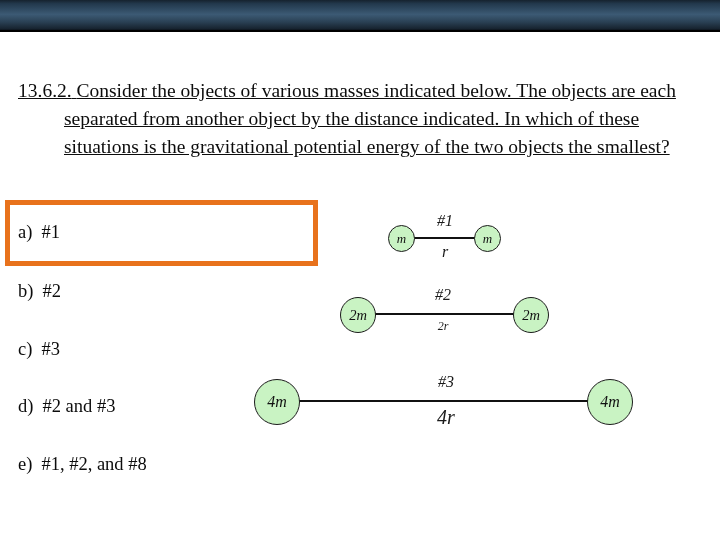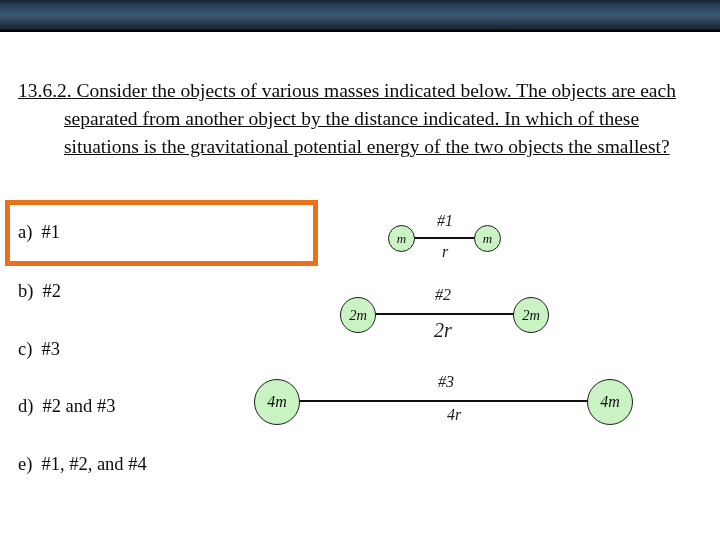--- a/index.html
+++ b/index.html
@@ -143,29 +143,29 @@
   #d1-line  { left: 33px; top: 29px; width: 63px; }
   #d1-top-label    { left: 38px; top: 4px;  width: 54px; font-size: 16px; }
   #d1-bottom-label { left: 38px; top: 35px; width: 54px; font-size: 16px; }
 
   
   #diagram-2 { left: 336px; top: 285px; width: 218px; height: 62px; }
   #d2-left  { left: 4px;   top: 12px; width: 36px; height: 36px; font-size: 14.5px; }
   #d2-right { left: 177px; top: 12px; width: 36px; height: 36px; font-size: 14.5px; }
   #d2-line  { left: 38px;  top: 28px; width: 141px; }
   #d2-top-label    { left: 74px; top: 1px;  width: 66px; font-size: 16px; }
-  #d2-bottom-label { left: 74px; top: 34px; width: 66px; font-size: 20px; }
+  #d2-bottom-label { left: 74px; top: 34px; width: 66px; font-size: 12px; }
 
   
   #diagram-3 { left: 252px; top: 372px; width: 386px; height: 64px; }
   #d3-left  { left: 2px;   top: 7px;  width: 46px; height: 46px; font-size: 16px; }
   #d3-right { left: 335px; top: 7px;  width: 46px; height: 46px; font-size: 16px; }
   #d3-line  { left: 46px;  top: 28px; width: 291px; }
   #d3-top-label    { left: 161px; top: 1px;  width: 66px; font-size: 16px; }
-  #d3-bottom-label { left: 169px; top: 34px; width: 66px; font-size: 16px; }
+  #d3-bottom-label { left: 161px; top: 34px; width: 66px; font-size: 20px; }
 </style>
 </head>
 <body>
 
 <div id="header-bar">
   <div id="wiley-logo">
     <span id="wiley-mark">
       <svg width="25" height="25" viewBox="0 0 25 25" aria-hidden="true">
         <circle cx="12.5" cy="12.5" r="11" fill="none" stroke="#ffffff" stroke-width="1.6"></circle>
         <path d="M6.5 7.5 L9 14 L12.5 8 L16 14 L18.5 7.5" fill="none" stroke="#ffffff" stroke-width="1.5" stroke-linejoin="miter"></path>
@@ -189,21 +189,21 @@
 <div class="option-row" id="option-b">
   <span class="option-letter">b)</span><span class="option-label">#2</span>
 </div>
 <div class="option-row" id="option-c">
   <span class="option-letter">c)</span><span class="option-label">#3</span>
 </div>
 <div class="option-row" id="option-d">
   <span class="option-letter">d)</span><span class="option-label">#2 and #3</span>
 </div>
 <div class="option-row" id="option-e">
-  <span class="option-letter">e)</span><span class="option-label">#1, #2, and #4</span>
+  <span class="option-letter">e)</span><span class="option-label">#1, #2, and #8</span>
 </div>
 
 <div class="diagram" id="diagram-1">
   <div class="diag-label" id="d1-top-label">#1</div>
   <div class="connector" id="d1-line"></div>
   <div class="mass-circle" id="d1-left">m</div>
   <div class="mass-circle" id="d1-right">m</div>
   <div class="diag-label" id="d1-bottom-label">r</div>
 </div>
 

